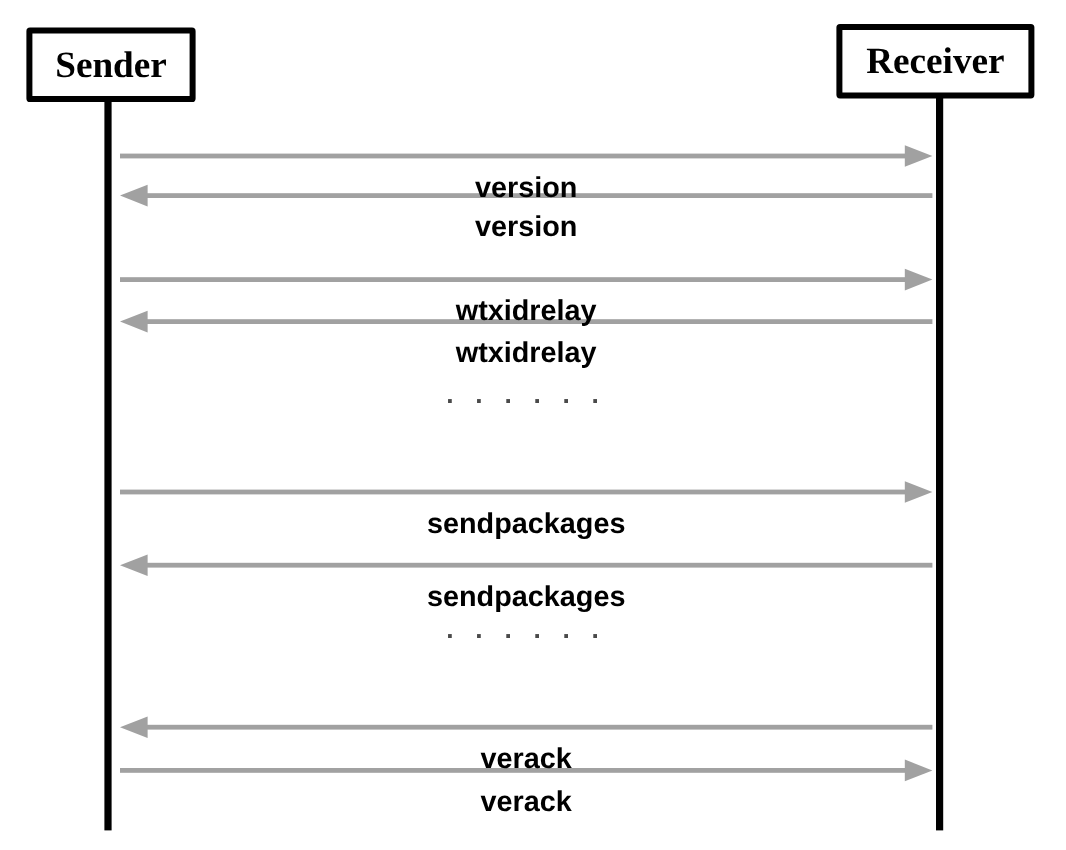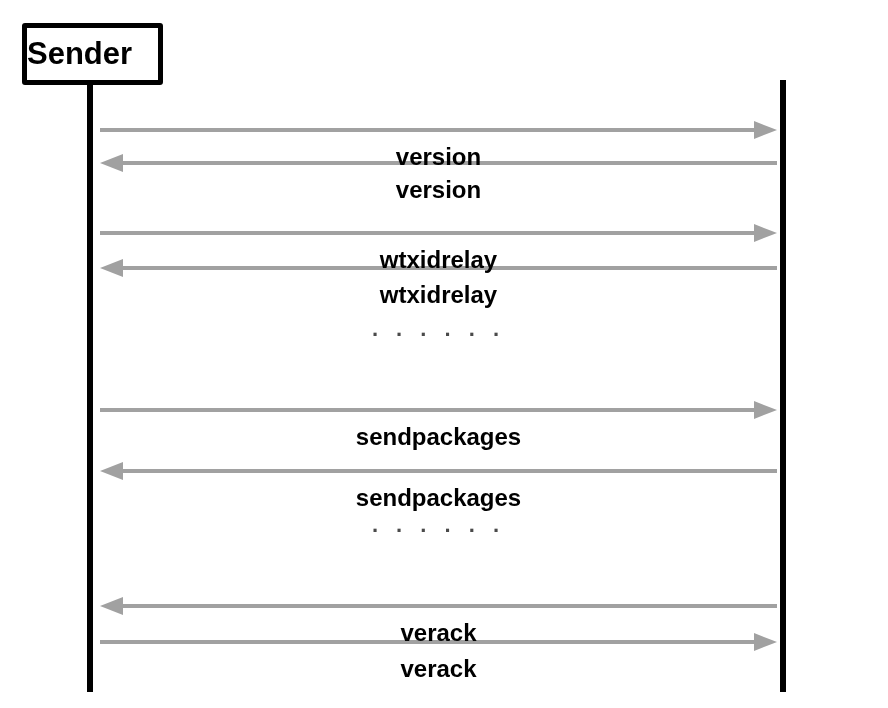--- a/index.html
+++ b/index.html
@@ -16,24 +16,26 @@
     overflow: hidden;
   }
   .actor {
     position: absolute;
     box-sizing: border-box;
     border: 5px solid var(--line-color, #000);
     border-radius: 3px;
     background: #ffffff;
     display: flex;
     align-items: center;
+    justify-content: center;
     font-weight: bold;
     font-size: 31px;
     color: var(--line-color, #000);
     z-index: 2;
+    font-family: Liberation Serif, serif;
   }
   .actor.sender   { left: 22px;  top: 23px; width: 141px; height: 62px; }
   .actor.receiver { left: 697px; top: 20px; width: 165px; height: 62px; }
   .lifeline {
     position: absolute;
     width: 6px;
     background: var(--line-color, #000);
     z-index: 1;
   }
   .lifeline.sender-line   { left: 87px;  top: 83px; height: 609px; }
@@ -81,20 +83,23 @@
     white-space: nowrap;
   }
 </style>
 </head>
 <body>
 
 <div class="stage" style="--line-color: #000000; --arrow-color: #a1a1a1; --ellipsis-color: #4a4a4a; background: rgb(255, 255, 255);">
   <div class="actor sender">
     <span>Sender</span>
   </div>
+  <div class="actor receiver">
+    <span>Receiver</span>
+  </div>
   <div class="lifeline sender-line"></div>
   <div class="lifeline receiver-line"></div>
   <div id="messages">
       <div class="msg-label" style="top: 98px;">version</div>
       <div class="msg-line" style="top: 128px; left: 100px; width: 658px;"></div>
       <div class="msg-head right" style="top: 121px; left: 754px;"></div>
       <div class="msg-label" style="top: 131px;">version</div>
       <div class="msg-line" style="top: 161px; left: 119px; width: 658px;"></div>
       <div class="msg-head left" style="top: 154px; left: 100px;"></div>
       <div class="msg-label" style="top: 201px;">wtxidrelay</div>

